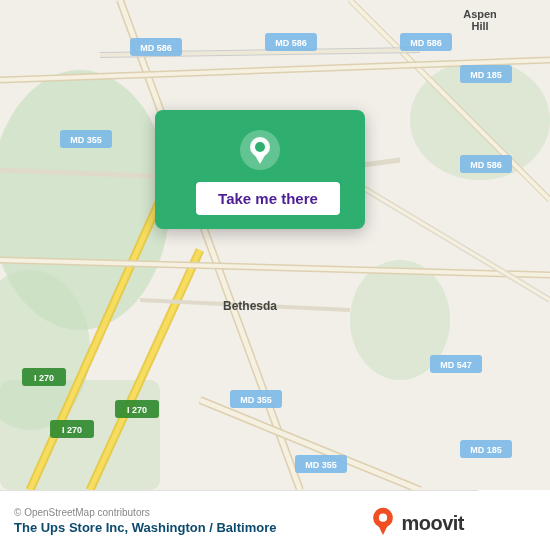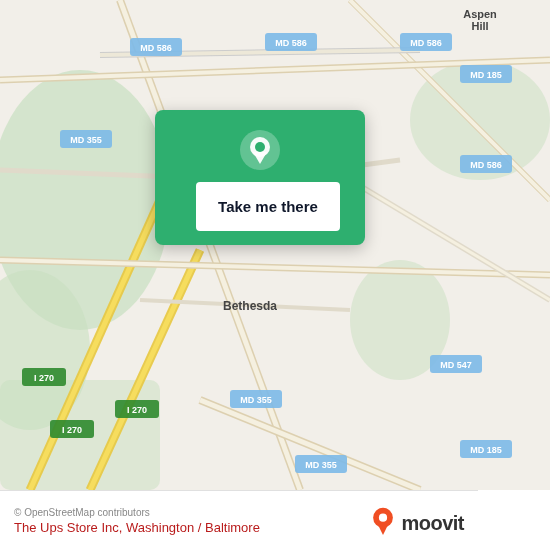--- a/index.html
+++ b/index.html
@@ -38,24 +38,24 @@
     }
 
     .pin-icon {
       width: 44px;
       height: 44px;
       margin-bottom: 10px;
     }
 
     .take-me-there-btn {
       background: white;
-      color: #0f172a;
+      color: #4c1d95;
       border: none;
       border-radius: 4px;
-      padding: 16px 22px;
+      padding: 8px 22px;
       font-size: 15px;
       font-weight: 600;
       cursor: pointer;
       white-space: nowrap;
       margin-left: 16px;
     }
 
     
     #bottom-bar {
       width: 478px;
@@ -74,22 +74,22 @@
       gap: 2px;
     }
 
     .osm-credit {
       font-size: 10px;
       color: #888;
     }
 
     .store-name {
       font-size: 13px;
-      font-weight: 400;
-      color: #b91c1c;
+      font-weight: 700;
+      color: #0c4a6e;
     }
 
     .moovit-logo {
       display: flex;
       align-items: flex-end;
       gap: 4px;
     }
 
     .moovit-pin {
       width: 28px;

